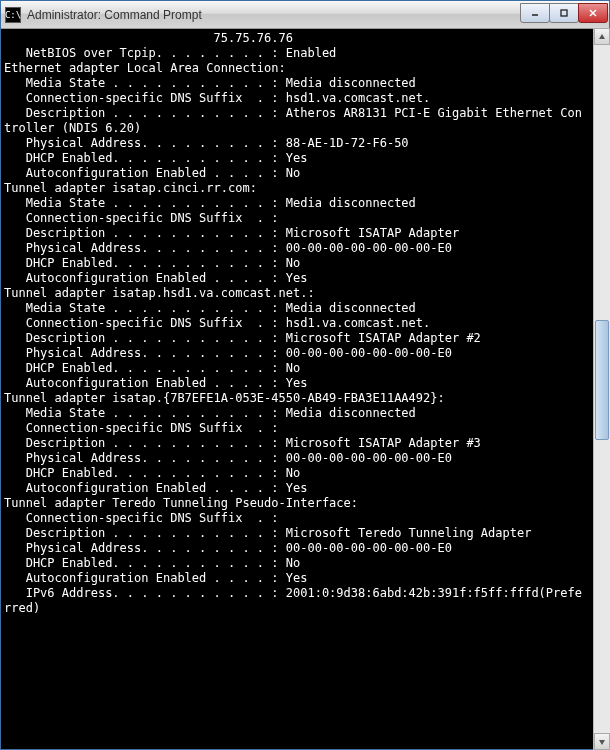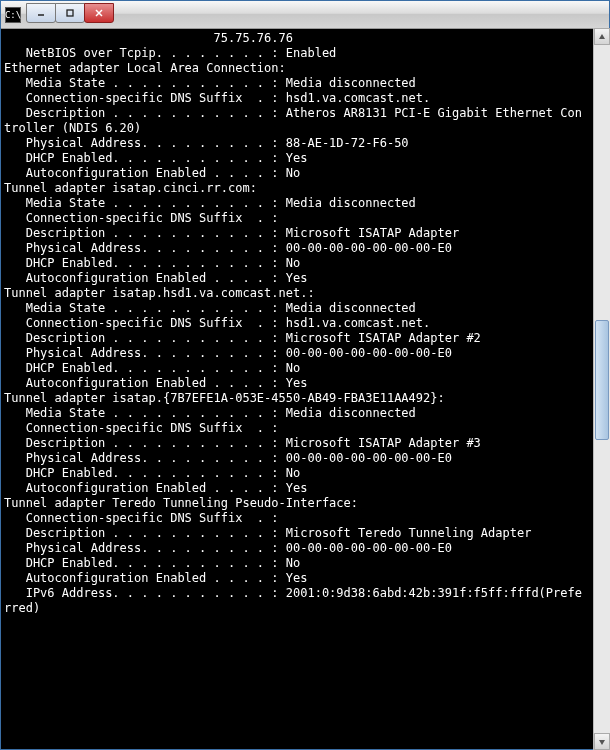--- a/index.html
+++ b/index.html
@@ -89,20 +89,21 @@
   .sb-track{flex:1;background:#e8e8e8;position:relative;}
   .sb-thumb{position:absolute;left:1px;right:1px;top:40%;height:120px;background:linear-gradient(to right,#d4e4f4,#a8c4e0);border:1px solid #7a9ac0;border-radius:2px;}
   .line{display:block;}
 </style>
 </head>
 <body>
 
 <div class="window">
   <div class="titlebar">
     <span class="sysicon">C:\</span>
+    <span class="title">Administrator: Command Prompt</span>
     <div class="winbtns">
       <div class="winbtn">
         <svg viewBox="0 0 10 10">
             <line x1="2" y1="7" x2="8" y2="7" stroke="#222" stroke-width="1.5"></line>
           </svg>
       </div>
       <div class="winbtn">
         <svg viewBox="0 0 10 10">
             <rect x="2" y="2" width="6" height="6" fill="none" stroke="#222" stroke-width="1.3"></rect>
           </svg>

